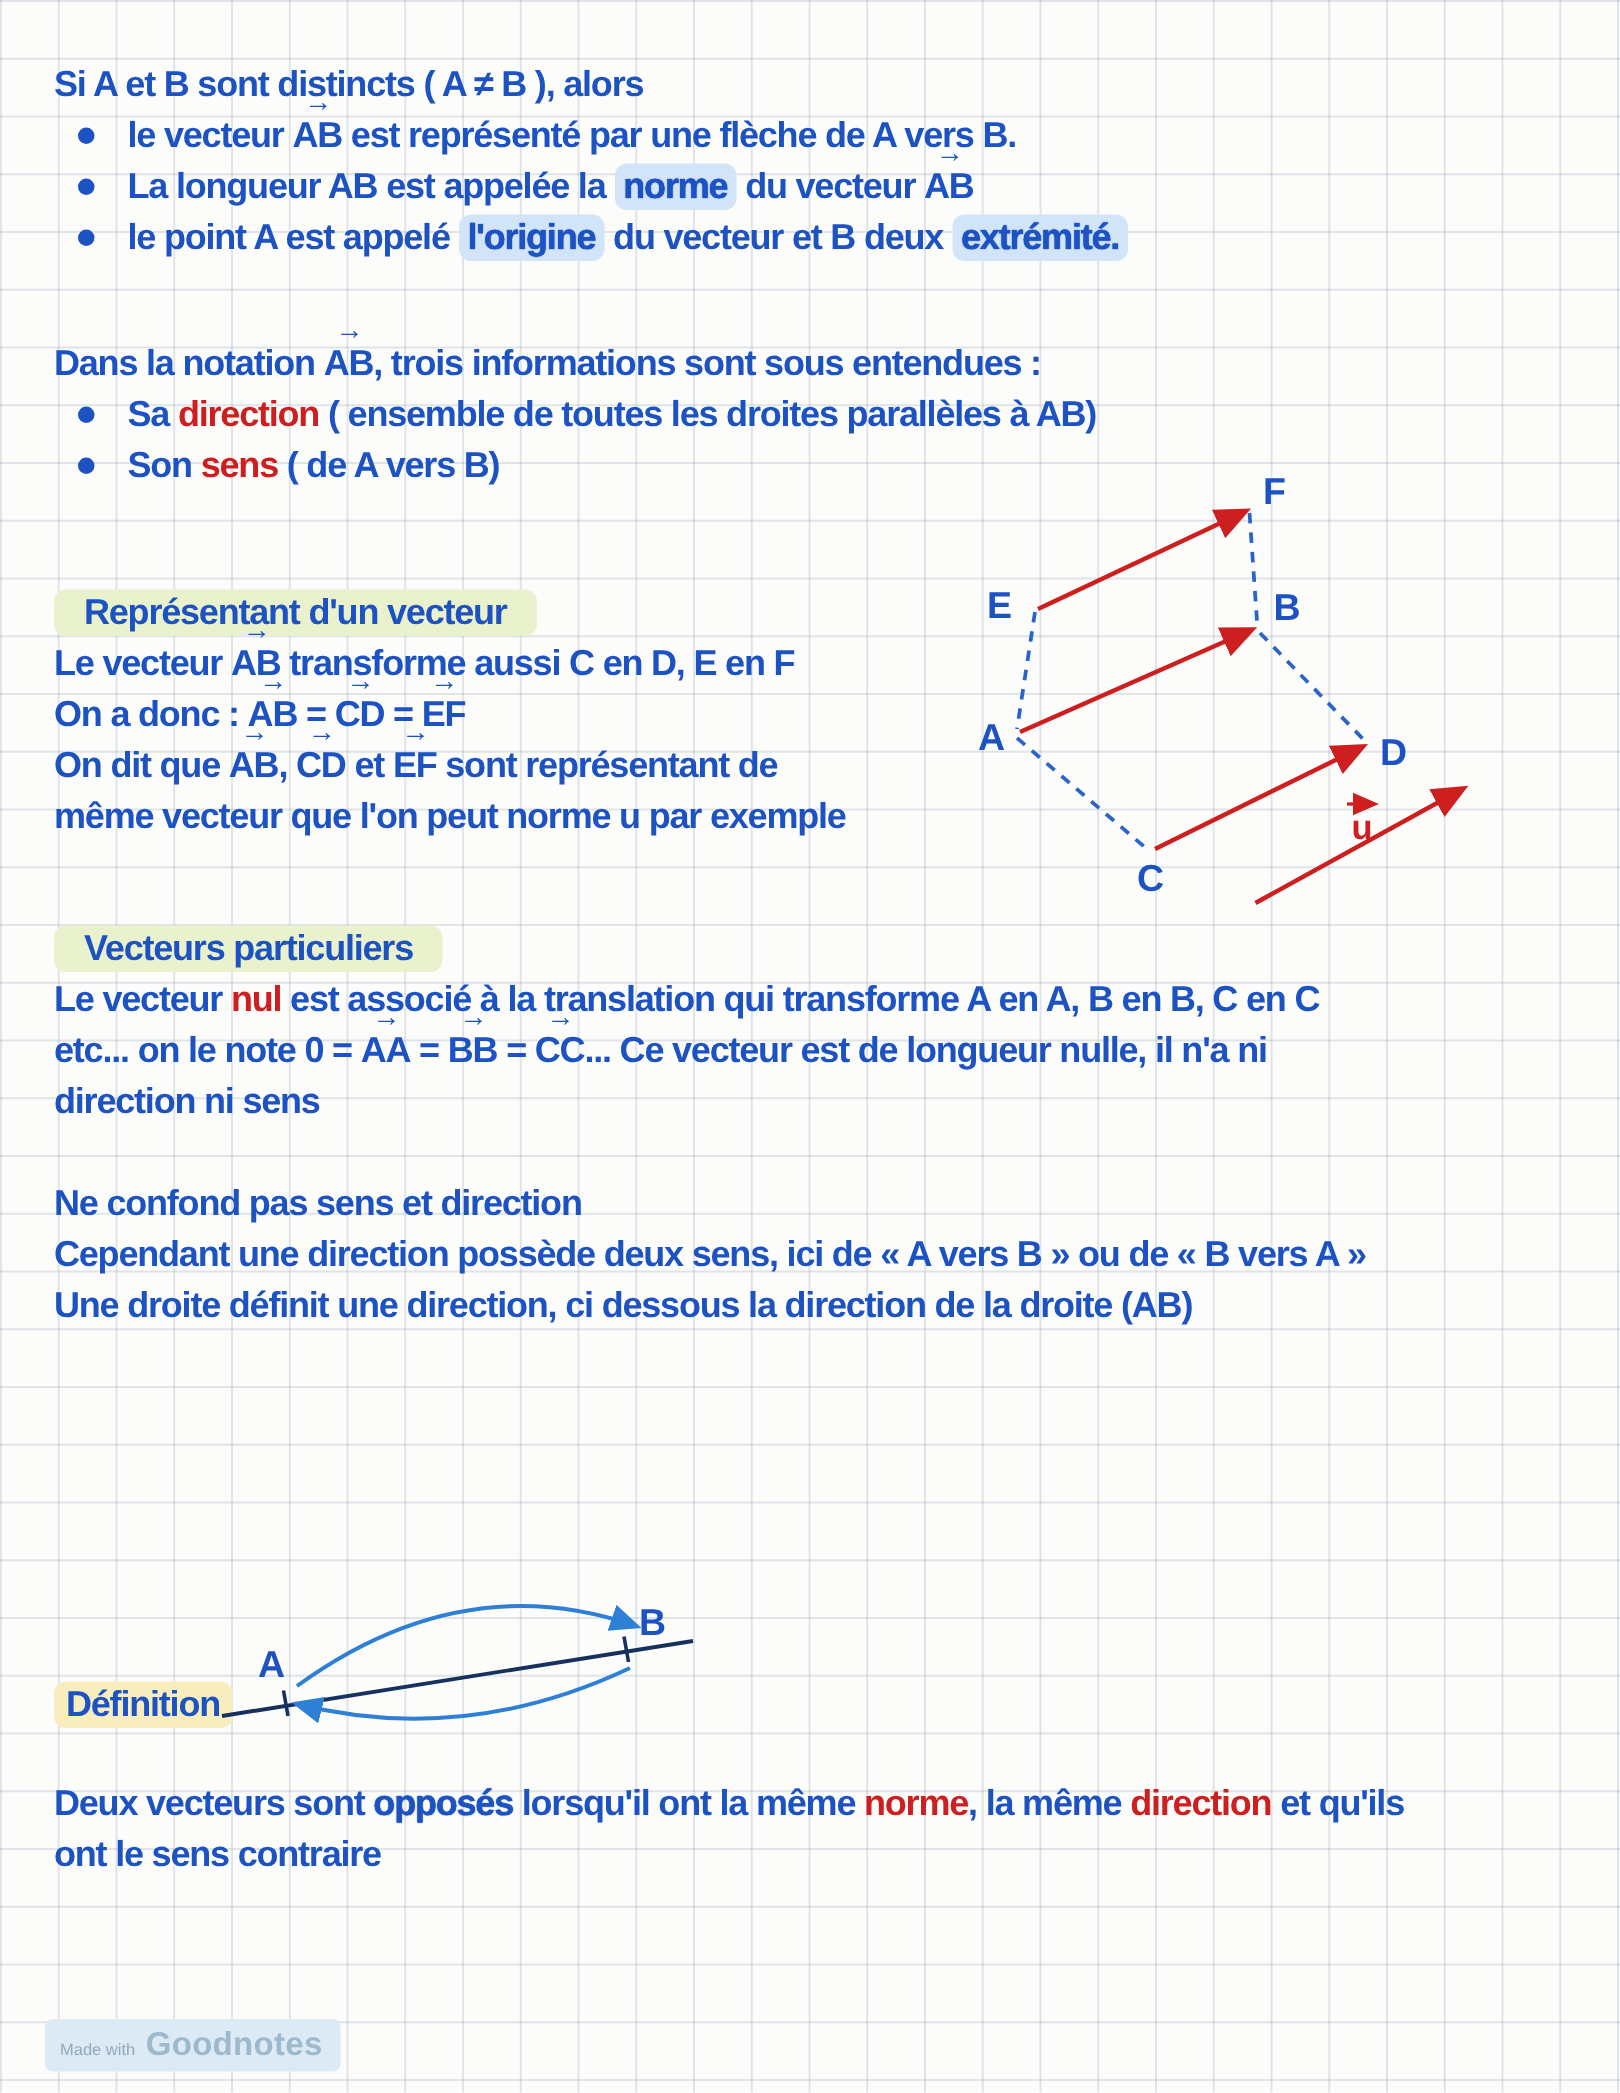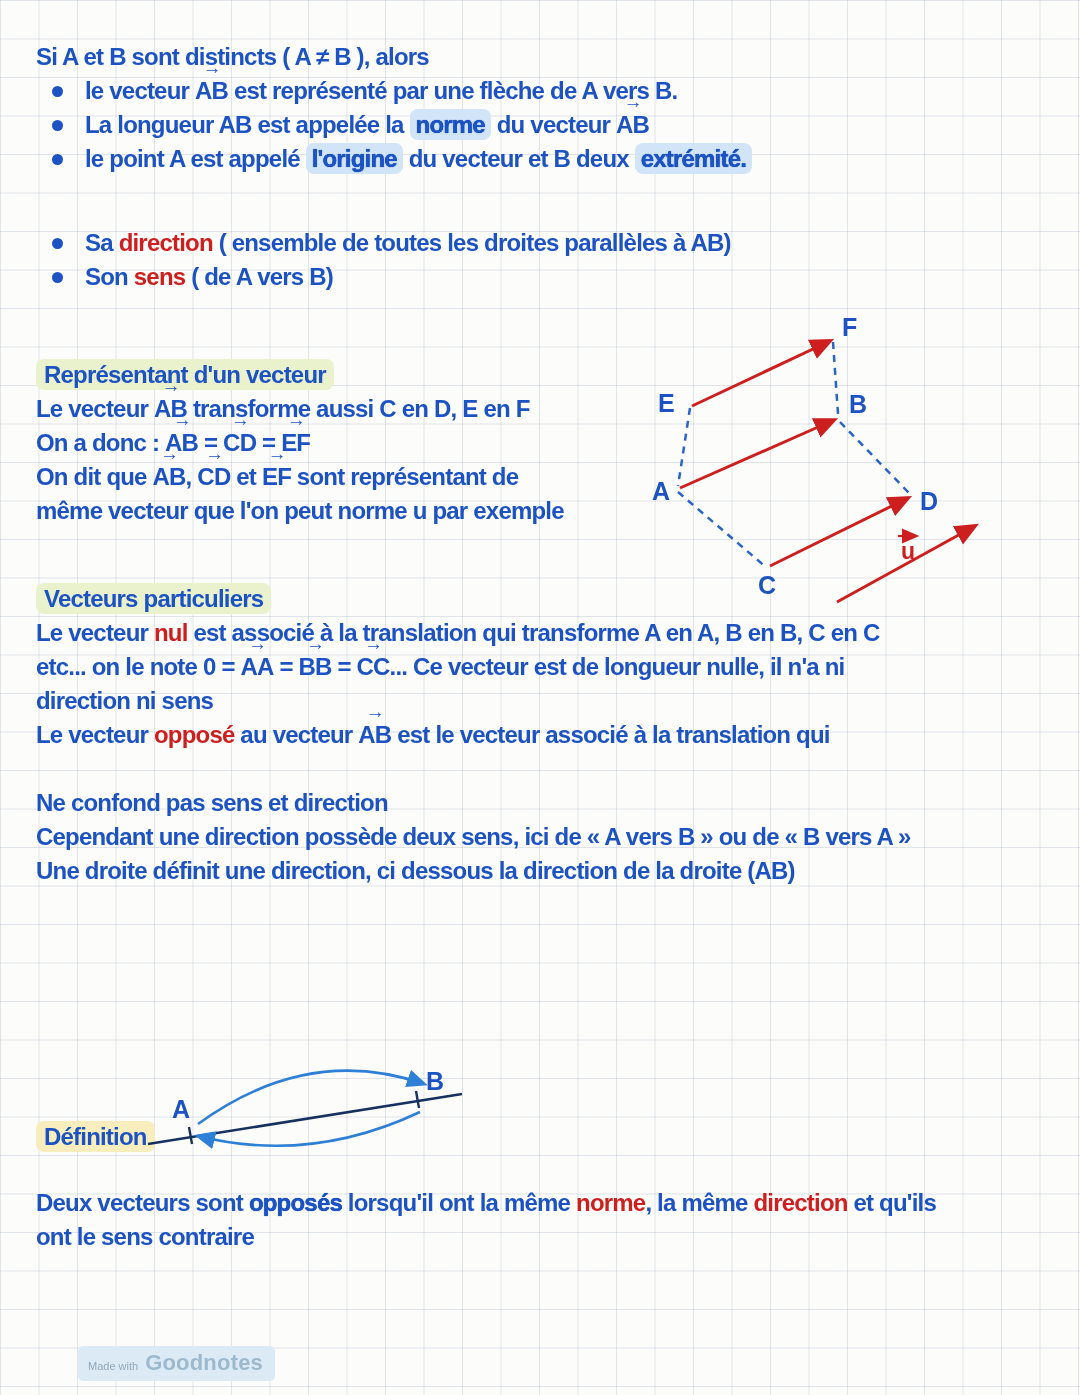--- a/index.html
+++ b/index.html
@@ -29,66 +29,66 @@
     letter-spacing:-0.8px;
     color:var(--blue);
   }
   .bullet{
     display:inline-block;width:11px;height:11px;border-radius:50%;
     background:var(--blue);margin:0 22px 3px 16px;vertical-align:middle;
   }
   .red{color:var(--red);}
   .bold2{text-shadow:0 0 0.7px currentColor, 0 0 0.7px currentColor;}
   .hl-blue{background:#d2e5f8;border-radius:8px;padding:2px 6px;}
-  .hl-green{background:#eaf2cd;border-radius:8px;padding:2px 8px;}
+  .hl-green{background:#eaf2cd;border-radius:8px;padding:2px 20px;}
   .hl-yellow{background:#f8edbd;border-radius:8px;padding:2px 8px;}
   .vec{position:relative;display:inline-block;}
   .vec::after{
     content:"\2192";
     position:absolute;left:52%;top:-0.80em;
     transform:translateX(-50%);
     font-size:0.78em;line-height:1;letter-spacing:0;
   }
   .diagram{position:absolute;}
   .diag-label{font-family:"Liberation Sans",sans-serif;font-weight:bold;font-size:25px;fill:var(--blue);}
   .diag-label-red{font-family:"Liberation Sans",sans-serif;font-weight:bold;font-size:23px;fill:var(--red);}
   .footer{
     position:absolute;left:30px;top:1346px;
     background:#dceaf5;border-radius:5px;
     padding:4px 12px 5px 10px;
-    display:flex;align-items:baseline;gap:7px;margin-left:48px;
+    display:flex;align-items:baseline;gap:7px;
   }
   .footer .made{font-size:11px;color:#93a9bb;font-weight:normal;}
   .footer .brand{font-size:22px;color:#9cb9cd;font-weight:bold;letter-spacing:0.2px;}
 </style>
 </head>
 <body>
 
 <div class="page">
 
   <div class="content" id="notes-root">
       <div class="line"><span>Si A et B sont distincts ( A ≠ B ), alors</span></div>
       <div class="line"><span class="bullet"></span><span>le vecteur </span><span class="vec">AB</span><span> est représenté par une flèche de A vers B.</span></div>
       <div class="line"><span class="bullet"></span><span>La longueur AB est appelée la </span><span class="hl-blue bold2">norme</span><span> du vecteur </span><span class="vec">AB</span></div>
       <div class="line"><span class="bullet"></span><span>le point A est appelé </span><span class="hl-blue bold2">l'origine</span><span> du vecteur et B deux </span><span class="hl-blue bold2">extrémité.</span></div>
       <div style="height: 50px;"></div>
+      <div class="line"><span>Dans la notation </span><span class="vec">AB</span><span>, trois informations sont sous entendues :</span></div>
       <div class="line"><span class="bullet"></span><span>Sa </span><span class="red">direction</span><span> ( ensemble de toutes les droites parallèles à AB)</span></div>
       <div class="line"><span class="bullet"></span><span>Son </span><span class="red">sens</span><span> ( de A vers B)</span></div>
       <div style="height: 64px;"></div>
       <div class="line heading"><span class="hl-green">Représentant d'un vecteur</span></div>
       <div class="line"><span>Le vecteur </span><span class="vec">AB</span><span>  transforme aussi C en D, E en F</span></div>
       <div class="line"><span>On a donc : </span><span class="vec">AB</span><span> = </span><span class="vec">CD</span><span> = </span><span class="vec">EF</span></div>
       <div class="line"><span>On dit que </span><span class="vec">AB</span><span>, </span><span class="vec">CD</span><span> et </span><span class="vec">EF</span><span> sont représentant de</span></div>
       <div class="line"><span>même vecteur que l'on peut norme u par exemple</span></div>
       <div style="height: 54px;"></div>
       <div class="line heading"><span class="hl-green">Vecteurs particuliers</span></div>
       <div class="line"><span>Le vecteur </span><span class="red">nul</span><span> est associé à la translation qui transforme A en A, B en B, C en C</span></div>
       <div class="line"><span>etc... on le note 0 = </span><span class="vec">AA</span><span> = </span><span class="vec">BB</span><span> = </span><span class="vec">CC</span><span>... Ce vecteur est de longueur nulle, il n'a ni</span></div>
       <div class="line"><span>direction ni sens</span></div>
-      <div class="line"><span>Le vecteur </span><span class="red">opposé</span><span> au vecteur </span><span class="vec">AB</span><span> est le vecteur associé à la translation qui</span></div>
       <div style="height: 34px;"></div>
       <div class="line"><span>Ne confond pas sens et direction</span></div>
       <div class="line"><span>Cependant une direction possède deux sens, ici de « A vers B » ou de « B vers A »</span></div>
       <div class="line"><span>Une droite définit une direction, ci dessous la direction de la droite (AB)</span></div>
       <div style="height: 232px;"></div>
       <div class="line heading"><span class="hl-yellow">Définition</span></div>
       <div style="height: 32px;"></div>
       <div class="line"><span>Deux vecteurs sont </span><span class="bold2">opposés</span><span> lorsqu'il ont la même </span><span class="red">norme</span><span>, la même </span><span class="red">direction</span><span> et qu'ils</span></div>
       <div class="line"><span>ont le sens contraire</span></div>
     </div>

